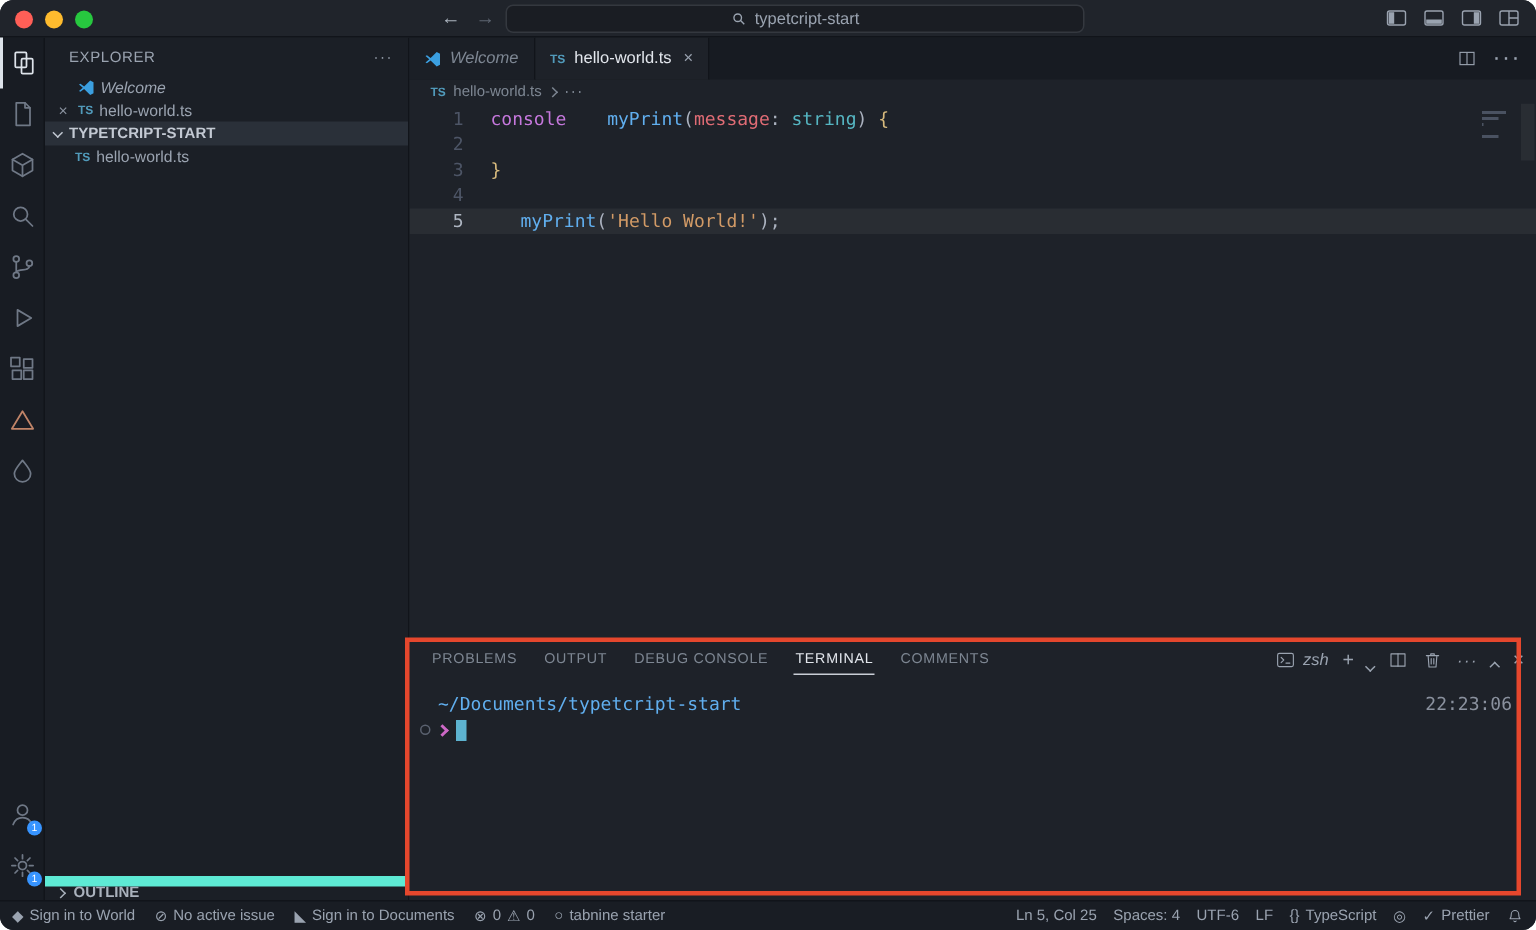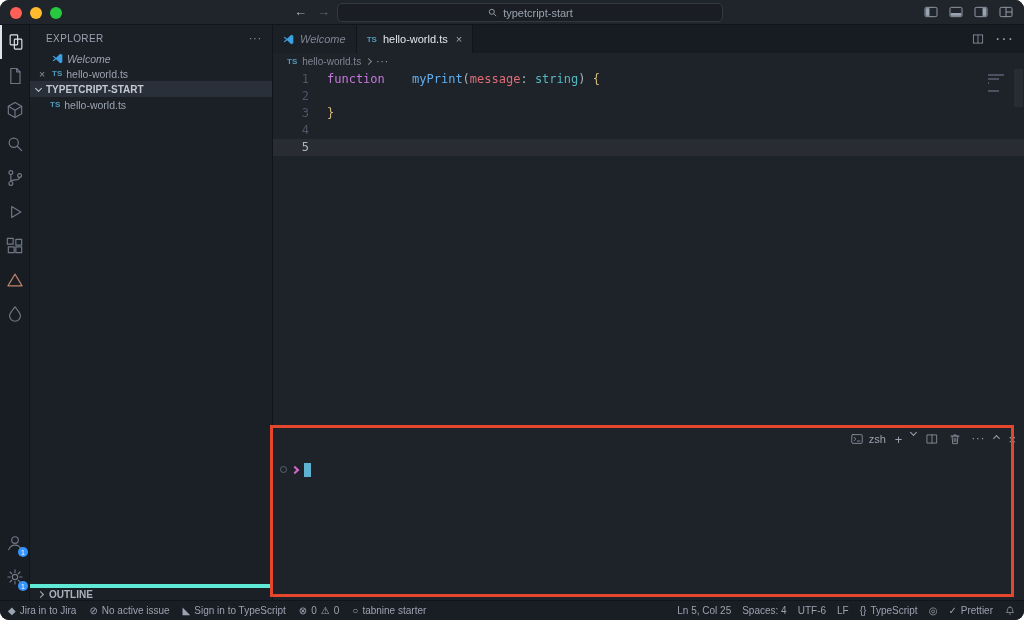--- a/index.html
+++ b/index.html
@@ -39,21 +39,21 @@
   .sb-header .more{ margin-left:auto; }
   .section-row{ height:16px; display:flex; align-items:center; gap:5px; padding:0 8px 0 6px; font-weight:bold; font-size:10px; color:#c3c9d3; }
   .section-row.hl{ background:#2a3039; }
   .sb-item{ height:15px; display:flex; align-items:center; gap:4px; padding-left:6px; color:#9aa3b0; }
   .sb-item .close-x{ width:12px; text-align:center; color:#8b93a0; }
   .sb-item .close-spacer{ width:12px; }
   .sb-item.indent{ padding-left:20px; }
   .sb-label.preview{ font-style:italic; }
   .ts-badge{ font-size:8px; font-weight:bold; color:#519aba; font-family:"Liberation Sans",sans-serif; }
   .vsc-logo{ width:11px; height:11px; }
-  .sb-bottom-row{ height:16px; display:flex; align-items:center; gap:6px; padding-left:8px; border-top:4px solid #5eead4; font-weight:bold; font-size:10px; color:#aab2bd; }
+  .sb-bottom-row{ height:16px; display:flex; align-items:center; gap:6px; padding-left:8px; border-top:7px solid #5eead4; font-weight:bold; font-size:10px; color:#aab2bd; }
   .sb-fill{ flex:1; }
   .more{ letter-spacing:1px; color:#9aa3b0; }
   
   .editor-col{ flex:1; display:flex; flex-direction:column; background:#1e2229; min-width:0; }
   .tabbar{ height:28px; background:#171b22; display:flex; align-items:stretch; }
   .tab{ display:flex; align-items:center; gap:6px; padding:0 10px; font-size:11px; color:#7d8692; background:#1b1f26; border-right:1px solid #11141a; }
   .tab.active{ background:#1e2229; color:#e2e6ec; }
   .tab-label.preview{ font-style:italic; }
   .tab-close{ color:#9aa3b0; margin-left:2px; }
   .tab-actions{ margin-left:auto; display:flex; align-items:center; gap:10px; padding-right:10px; color:#9aa3b0; }
@@ -72,21 +72,21 @@
   .tok-plain{ color:#abb2bf; }
   .minimap{ position:absolute; top:5px; right:16px; width:20px; }
   .minimap .mbar{ height:2px; margin-bottom:2px; background:#4a5261; }
   .scroll-slider{ position:absolute; top:0; right:1px; width:9px; height:38px; background:rgba(255,255,255,0.05); }
   
   .panel{ height:174px; background:#1e2229; display:flex; flex-direction:column; }
   .panel-header{ height:26px; display:flex; align-items:center; padding:0 8px 0 14px; }
   .panel-tabs{ display:flex; gap:16px; }
   .ptab{ font-size:9.5px; letter-spacing:0.5px; color:#7d8692; padding:6px 1px 4px; }
   .ptab.active{ color:#e2e6ec; border-bottom:1px solid #c9ced6; }
-  .panel-actions{ margin-left:auto; display:flex; align-items:flex-start; gap:9px; color:#9aa3b0; font-size:11px; }
+  .panel-actions{ margin-left:auto; display:flex; align-items:flex-end; gap:9px; color:#9aa3b0; font-size:11px;font-style:italic; }
   .panel-actions svg{ width:14px; height:14px; fill:none; stroke:currentColor; stroke-width:1.3; stroke-linecap:round; stroke-linejoin:round; }
   .shell-select{ display:flex; align-items:center; gap:5px; }
   .terminal{ position:relative; flex:1; font-family:"DejaVu Sans Mono", monospace; font-size:12px; padding-top:8px; }
   .t-line1{ display:flex; padding:0 16px 0 19px; height:17px; align-items:center; }
   .t-cwd{ color:#61afef; }
   .t-time{ margin-left:auto; color:#8a919e; }
   .t-line2{ position:relative; height:17px; margin-top:1px; display:flex; align-items:center; }
   .cmd-circle{ position:absolute; left:7px; width:7px; height:7px; border:1px solid #5b6270; border-radius:50%; }
   .prompt-chev{ margin-left:19px; width:6px; height:6px; border-right:2px solid #cd68c6; border-top:2px solid #cd68c6; transform:rotate(45deg); }
   .term-cursor{ margin-left:6px; width:7px; height:14px; background:#5db3d0; }
@@ -282,38 +282,45 @@
         </div>
       </div>
       <div class="breadcrumb">
         <span class="ts-badge">TS</span>
         <span>hello-world.ts</span>
         <span class="chev right"></span>
         <span class="more">···</span>
       </div>
       <div class="editor-body">
         <div class="code-lines" id="code-lines">
-            <div class="code-line"><span class="line-num">1</span><span class="line-content"><span class="tok-keyword">function </span><span class="tok-func">myPrint</span><span class="tok-punct">(</span><span class="tok-param">message</span><span class="tok-punct">: </span><span class="tok-type">string</span><span class="tok-punct">) </span><span class="tok-brace">{</span></span></div>
+            <div class="code-line"><span class="line-num">1</span><span class="line-content"><span class="tok-keyword">console </span><span class="tok-func">myPrint</span><span class="tok-punct">(</span><span class="tok-param">message</span><span class="tok-punct">: </span><span class="tok-type">string</span><span class="tok-punct">) </span><span class="tok-brace">{</span></span></div>
             <div class="code-line"><span class="line-num">2</span></div>
             <div class="code-line"><span class="line-num">3</span><span class="line-content"><span class="tok-brace">}</span></span></div>
             <div class="code-line"><span class="line-num">4</span><span class="line-content"></span></div>
-            <div class="code-line current"><span class="line-num">5</span></div>
+            <div class="code-line current"><span class="line-num">5</span><span class="line-content"><span class="tok-func">myPrint</span><span class="tok-punct">(</span><span class="tok-string">'Hello World!'</span><span class="tok-punct">)</span><span class="tok-punct">;</span></span></div>
           </div>
         <div class="minimap" id="minimap">
             <div class="mbar" style="width: 15.75px;"></div>
             <div class="mbar" style="width: 11.25px;"></div>
             <div class="mbar" style="width: 0.45px;"></div>
             <div class="mbar" style="width: 0px;"></div>
             <div class="mbar" style="width: 10.8px;"></div>
           </div>
         <div class="scroll-slider"></div>
       </div>
 
       <div class="panel">
         <div class="panel-header">
+          <div class="panel-tabs" id="panel-tabs">
+              <div class="ptab">PROBLEMS</div>
+              <div class="ptab">OUTPUT</div>
+              <div class="ptab">DEBUG CONSOLE</div>
+              <div class="ptab active">TERMINAL</div>
+              <div class="ptab">COMMENTS</div>
+            </div>
           <div class="panel-actions">
             <span class="shell-select">
               <svg viewBox="0 0 24 24">
                   <rect x="3" y="4.5" width="18" height="15" rx="2"></rect>
                   <path d="M7 9l3 3-3 3M12.5 15.5H17"></path>
                 </svg>
               <span>zsh</span>
             </span>
             <span style="font-size:13px;">+</span>
             <span class="chev down"></span>
@@ -324,43 +331,47 @@
             <svg viewBox="0 0 24 24">
                 <path d="M5 7h14M10 7V5h4v2M7 7l1 13h8l1-13"></path>
                 <path d="M10.5 10.5v6M13.5 10.5v6"></path>
               </svg>
             <span class="more">···</span>
             <span class="chev up"></span>
             <span style="font-size:13px;">×</span>
           </div>
         </div>
         <div class="terminal">
+          <div class="t-line1">
+            <span class="t-cwd">~/Documents/typetcript-start</span>
+            <span class="t-time">22:23:06</span>
+          </div>
           <div class="t-line2">
             <span class="cmd-circle"></span>
             <span class="prompt-chev"></span>
             <span class="term-cursor"></span>
           </div>
         </div>
       </div>
     </div>
   </div>
 
   <div class="statusbar">
     <div class="sb-left" id="sb-left">
         <div class="sb-entry">
           <span class="sb-glyph">◆</span>
-          <span>Jira in to Jira</span>
+          <span>Sign in to World</span>
         </div>
         <div class="sb-entry">
           <span class="sb-glyph">⊘</span>
           <span>No active issue</span>
         </div>
         <div class="sb-entry">
           <span class="sb-glyph">◣</span>
-          <span>Sign in to TypeScript</span>
+          <span>Sign in to Documents</span>
         </div>
         <div class="sb-entry">
           <span class="sb-glyph">⊗</span>
           <span>0</span>
           <span class="sb-glyph">⚠</span>
           <span>0</span>
         </div>
         <div class="sb-entry">
           <span class="sb-glyph">○</span>
           <span>tabnine starter</span>

